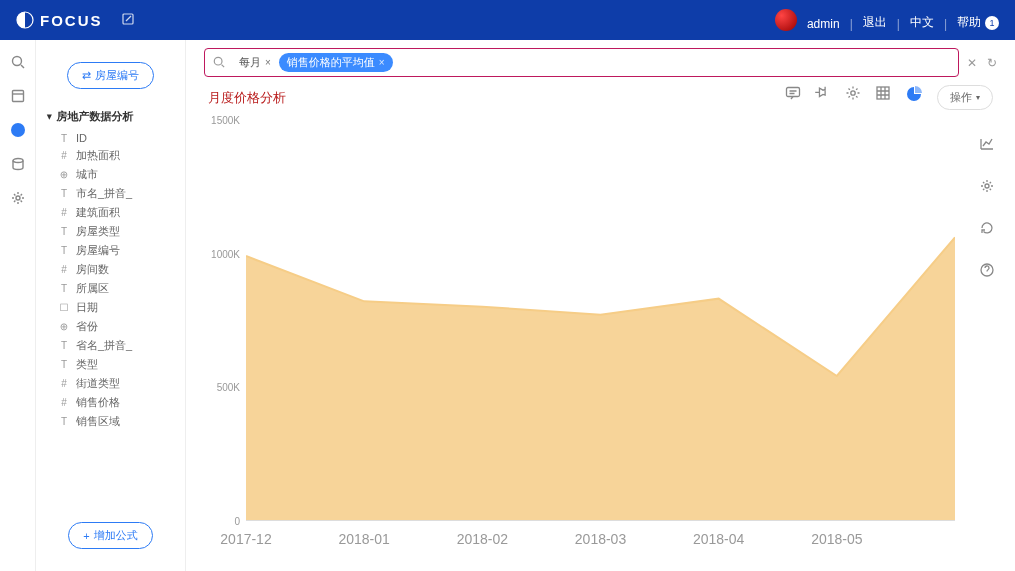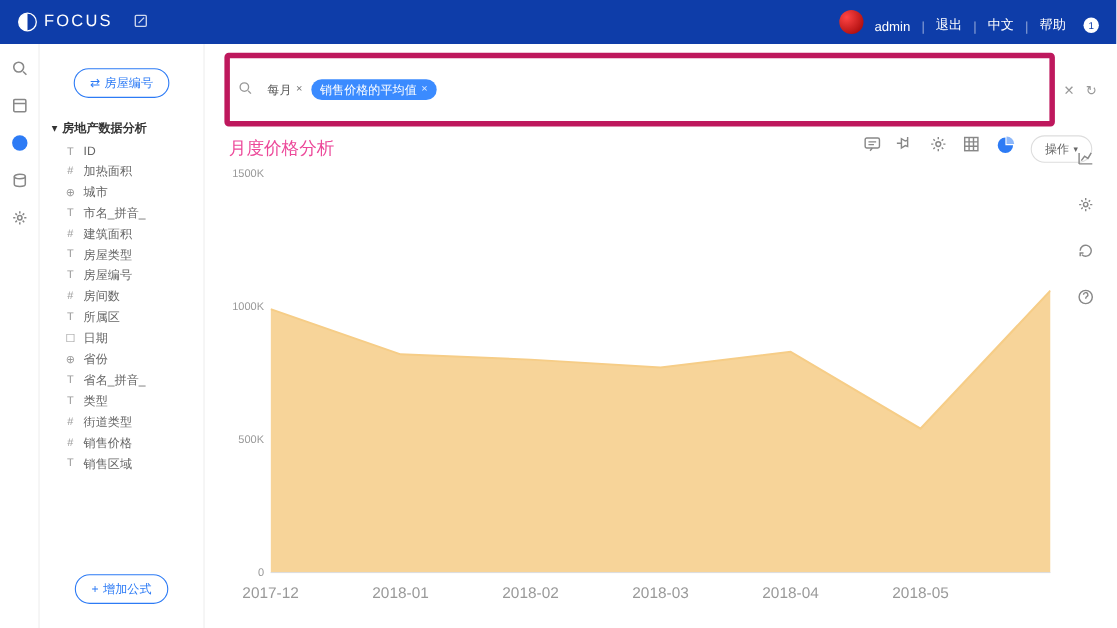--- a/index.html
+++ b/index.html
@@ -1,24 +1,24 @@
 <!DOCTYPE html>
 <html><head>
 <meta charset="utf-8">
 <style>
 * { box-sizing: border-box; margin: 0; padding: 0; }
 body { font-family: -apple-system, "Segoe UI", "PingFang SC", "Microsoft YaHei", sans-serif; font-size: 12px; color: #333; background: #fff; }
 .header { height: 40px; background: #0e3da9; display: flex; align-items: center; padding: 0 16px; color: #fff; }
-.logo { display: flex; align-items: flex-start; font-size: 15px; font-weight: 400; letter-spacing: 2px; }
+.logo { display: flex; align-items: center; font-size: 15px; font-weight: 700; letter-spacing: 2px; }
 .logo svg { margin-right: 6px; }
 .header-edit { margin-left: 18px; opacity: .8; }
 .header-right { margin-left: auto; display: flex; align-items: flex-end; gap: 10px; font-size: 12px; }
 .header-right .sep { opacity:.5; }
 .avatar { width: 22px; height: 22px; border-radius: 50%; background: radial-gradient(circle at 30% 30%, #f44, #900); }
-.help-badge { display:inline-flex; align-items:center; gap:16px; }
+.help-badge { display:inline-flex; align-items:center; gap:4px; }
 .help-badge .dot { width:14px; height:14px; border-radius:50%; background:#fff; color:#0e3da9; font-size:9px; display:flex; align-items:center; justify-content:center; }
 
 .app { display: flex; height: calc(100vh - 40px); }
 
 .rail { width: 36px; background: #fff; border-right: 1px solid #eee; display: flex; flex-direction: column; align-items: center; padding-top: 14px; gap: 18px; color: #888; }
 .rail .ico { width: 16px; height: 16px; display: flex; align-items: center; justify-content: center; cursor: pointer; }
 .rail .active { color: #2d7bf5; }
 .rail .active-dot { width: 14px; height: 14px; border-radius: 50%; background: #2d7bf5; }
 
 .sidebar { width: 150px; border-right: 1px solid #eee; display: flex; flex-direction: column; padding: 12px 0; }
@@ -26,32 +26,32 @@
 .search-kw { padding: 4px 12px; color: #aaa; font-size: 11px; display:flex; align-items:center; gap:4px; }
 .tree { padding: 10px 0 10px 12px; flex:1; overflow:auto; }
 .tree-root { font-size: 11px; font-weight: 600; color:#333; display:flex; align-items:center; gap:4px; }
 .tree-root::before { content:"▸"; font-size:9px; transform: rotate(90deg); display:inline-block; }
 .tree ul { list-style:none; margin-top:6px; }
 .tree li { display:flex; align-items:center; gap:6px; padding:2px 0 2px 10px; font-size:11px; color:#666; }
 .tree li .fi { width:12px; text-align:center; color:#999; font-size:10px; }
 
 .main { flex:1; display:flex; flex-direction:column; overflow:hidden; }
 .querybar { display:flex; align-items:center; padding:8px 18px 0 18px; gap:8px; }
-.qbox { flex:1; display:flex; align-items:center; gap:6px; border:5px solid #be185d; border-radius:4px; padding:19px 8px; font-size:11px; }
+.qbox { flex:1; display:flex; align-items:center; gap:6px; border:1px solid #be185d; border-radius:4px; padding:4px 8px; font-size:11px; }
 .qbox .qicon { color:#999; }
 .chip { padding:2px 8px; border-radius:10px; font-size:11px; display:inline-flex; align-items:center; gap:4px; }
 .chip-plain { color:#555; }
 .chip-blue { background:#3b8bff; color:#fff; }
 .chip .x { font-size:10px; opacity:.8; cursor:pointer; }
 .qb-actions { display:flex; gap:10px; color:#999; }
 
 .answer-sec { padding: 6px 22px 0 22px; }
 .answer-lbl { font-size:9px; color:#bbb; letter-spacing:1px; }
 .title-row { display:flex; align-items:center; margin-top:2px; }
-.title-row h2 { font-size:16px; font-weight:500; color:#ec4899; }
+.title-row h2 { font-size:13px; font-weight:500; color:#b91c1c; }
 .title-actions { margin-left:auto; display:flex; align-items:flex-start; gap:14px; color:#888; }
 .title-actions .ico { cursor:pointer; }
 .chart-type-ico { color:#2d7bf5; }
 .op-btn { border:1px solid #ddd; border-radius:14px; padding:4px 12px; font-size:11px; color:#666; cursor:pointer; display:flex; align-items:center; gap:4px; }
 
 .chart-wrap { flex:1; position:relative; padding: 10px 60px 20px 10px; }
 .chart-area { position:relative; width:100%; height:100%; }
 .y-axis { position:absolute; left:0; top:0; bottom:30px; width:50px; }
 .y-tick { position:absolute; right:6px; font-size:10px; color:#999; transform:translateY(-50%); }
 .x-axis { position:absolute; left:50px; right:0; bottom:0; height:20px; }

